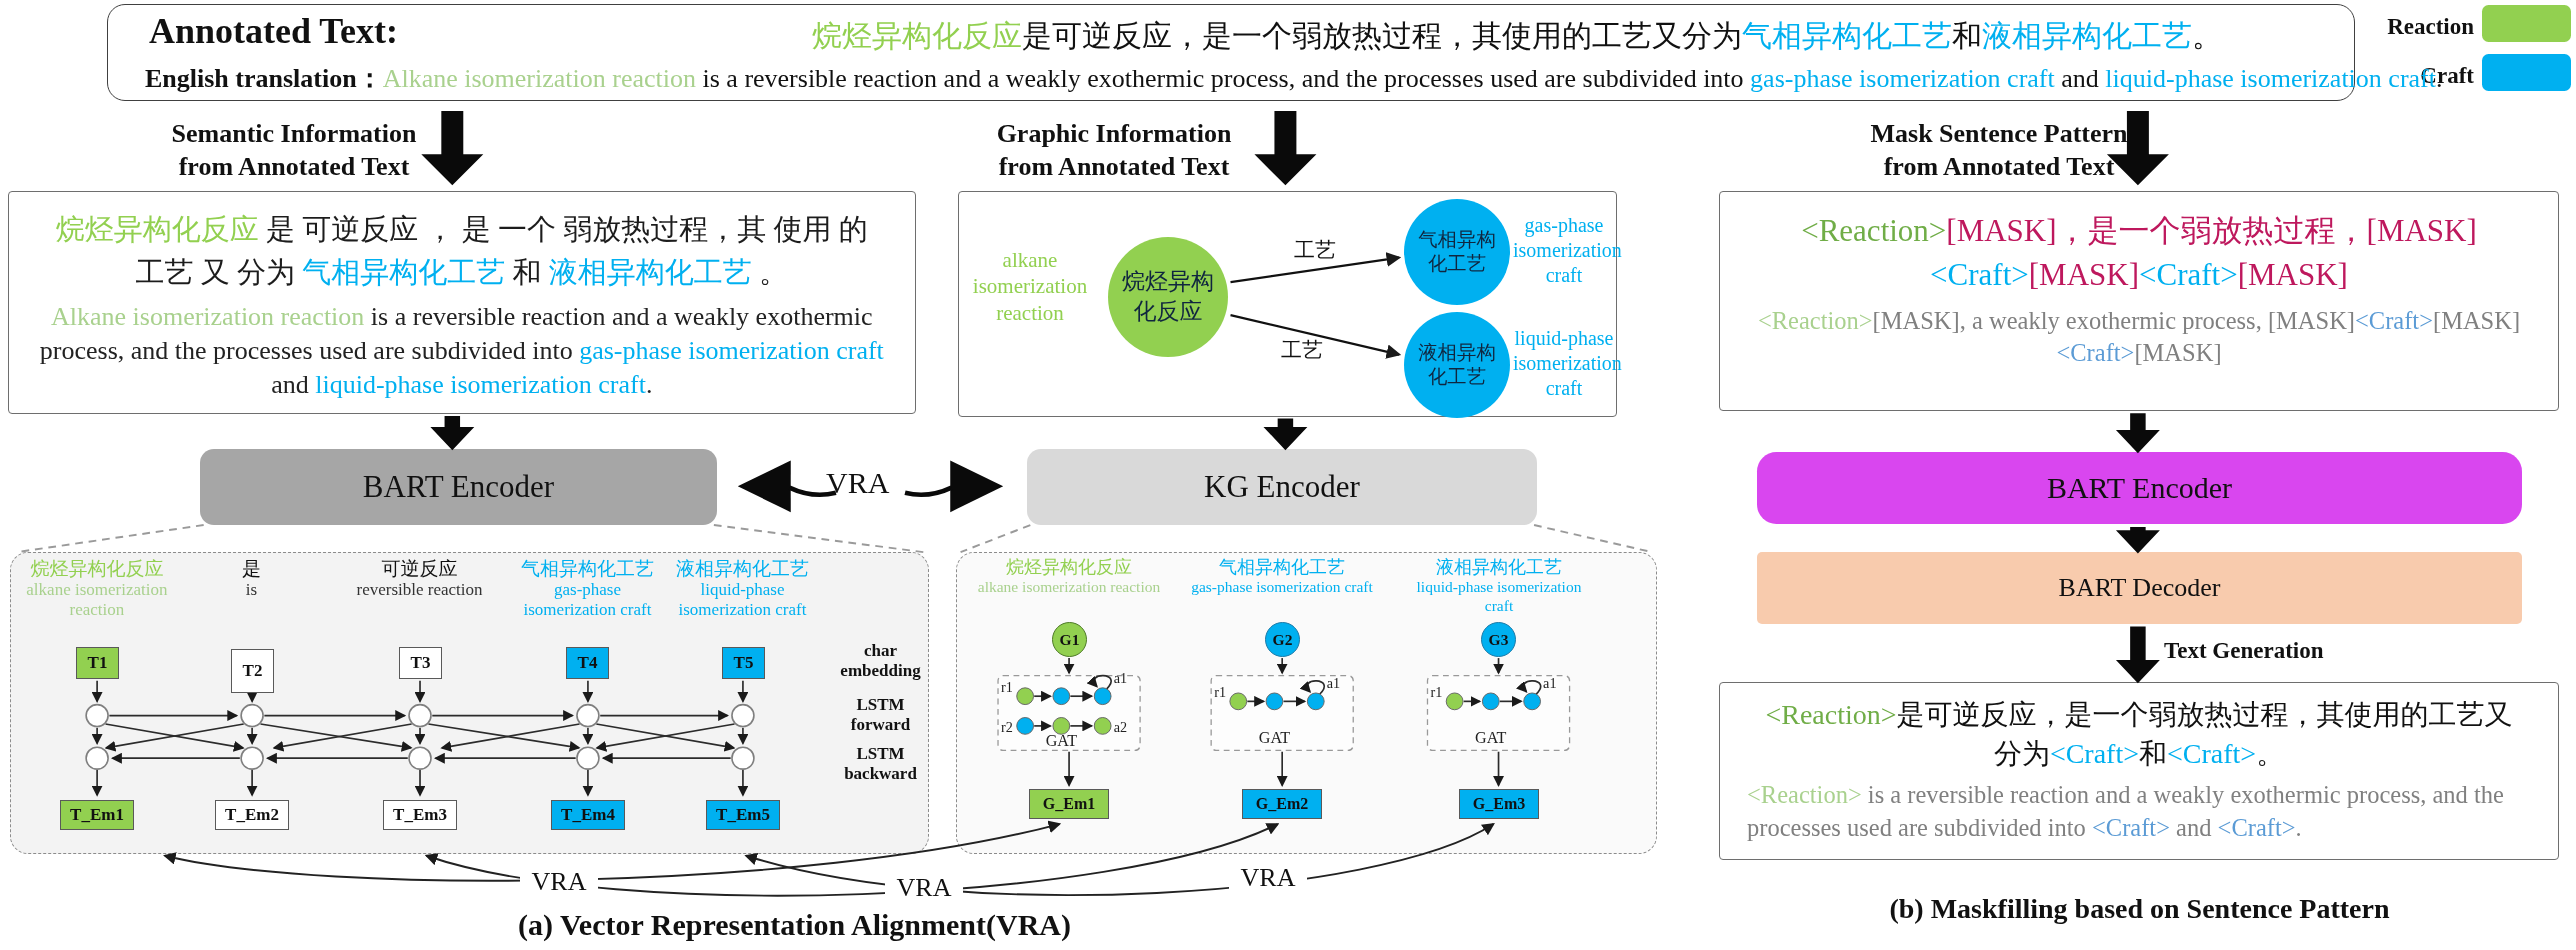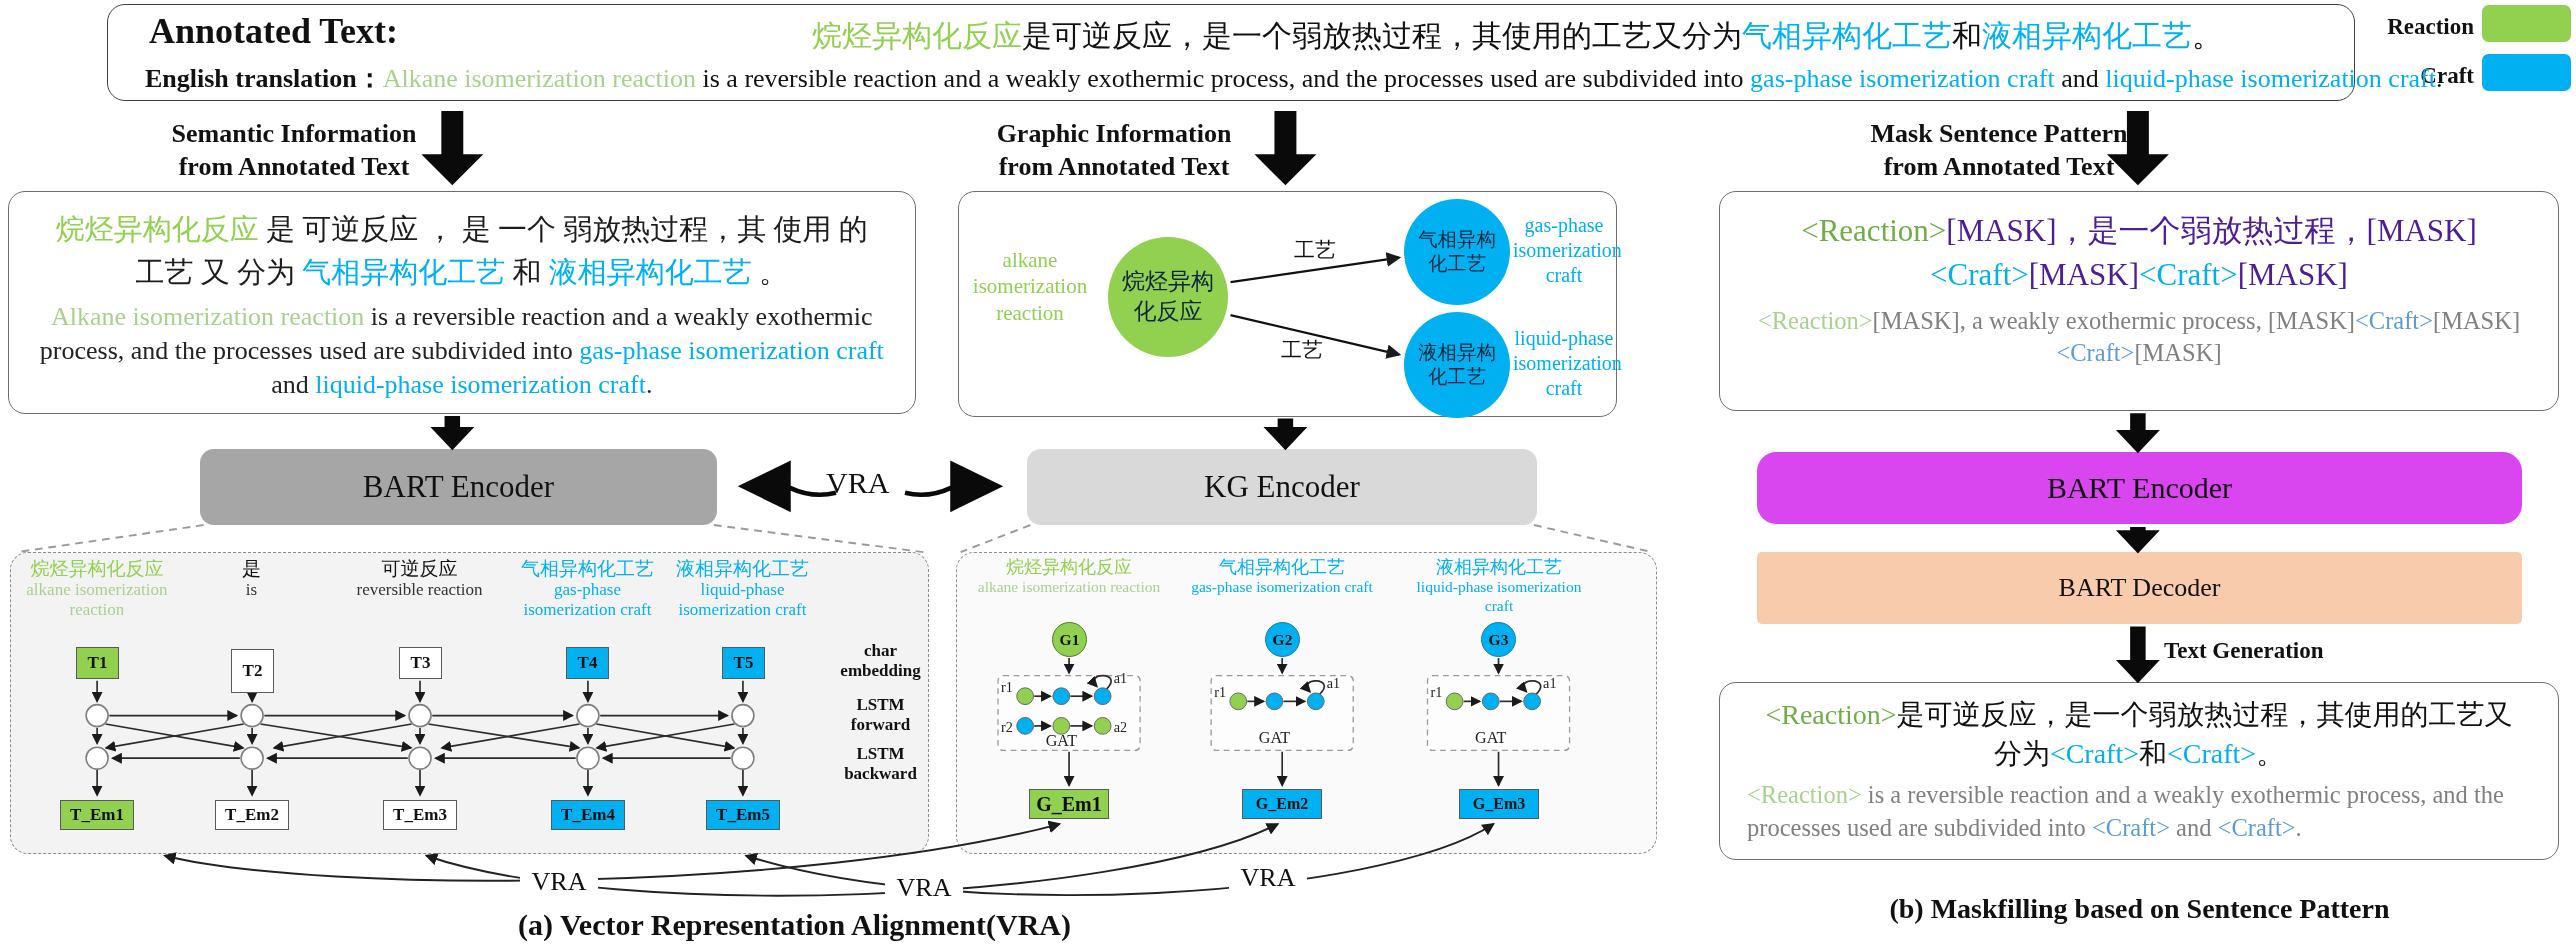--- a/index.html
+++ b/index.html
@@ -1,23 +1,23 @@
 <!DOCTYPE html>
 <html style="font-size:10.3px"><head>
 <meta charset="utf-8">
 <style>
   *{margin:0;padding:0;box-sizing:border-box}
   body{background:#fff;width:2576px}
   #canvas{position:relative;width:2576px;height:950px;background:#fff;overflow:hidden;
           font-family:"Liberation Serif",serif;color:#111}
   .abs{position:absolute}
-  .rbox{position:absolute;background:#fff;border:1.9px solid #6e6e6e;border-radius:17px;z-index:2}
+  .rbox{position:absolute;background:#fff;border:1.9px solid #6e6e6e;border-radius:4px;z-index:2}
   .g{color:#92D050}.gl{color:#A9D18E}.dg{color:#70AD47}
   .b{color:#00B0F0}.lb{color:#5B9BD5}
-  .navy{color:#4c1d95}.gray{color:#808080}
+  .navy{color:#be185d}.gray{color:#808080}
   .bold{font-weight:bold}
   .encoder{position:absolute;display:flex;align-items:center;justify-content:center;
            font-size:31px;border-radius:14px;z-index:2;color:#111}
   .hdr{position:absolute;text-align:center;font-weight:bold;font-size:26px;line-height:1.25;z-index:2}
   .sq{position:absolute;display:flex;align-items:center;justify-content:center;font-weight:bold;
       z-index:8;border:1.3px solid #595959;font-size:17px;color:#111}
   .fill-g{background:#92D050}.fill-b{background:#00B0F0}.fill-w{background:#fff}
   .tok{position:absolute;text-align:center;z-index:8;line-height:1.18}
   .side{position:absolute;font-weight:bold;font-size:17px;text-align:center;line-height:1.15;z-index:8}
   .gcirc{position:absolute;border-radius:50%;display:flex;align-items:center;justify-content:center;
@@ -147,21 +147,21 @@
   </div>
   <div class="tok" style="left:1402px;top:557px;width:194px">
     <div class="b" style="font-size:18px">液相异构化工艺</div>
     <div class="b" style="font-size:15.5px">liquid-phase isomerization craft</div>
   </div>
 
   <div class="gcirc" style="left:1052px;top:622px;width:35px;height:35px;background:#92D050">G1</div>
   <div class="gcirc" style="left:1265px;top:622px;width:35px;height:35px;background:#00B0F0;border-color:#1d7ba8">G2</div>
   <div class="gcirc" style="left:1481px;top:622px;width:35px;height:35px;background:#00B0F0;border-color:#1d7ba8">G3</div>
 
-  <div class="sq fill-g" style="left:1029px;top:789px;width:80px;height:30px;font-size:20px">G_Em1</div>
+  <div class="sq fill-g" style="left:1029px;top:789px;width:80px;height:30px;font-size:16px">G_Em1</div>
   <div class="sq fill-b" style="left:1242px;top:789px;width:80px;height:30px;font-size:16px">G_Em2</div>
   <div class="sq fill-b" style="left:1459px;top:789px;width:80px;height:30px;font-size:16px">G_Em3</div>
 
   <div class="vlabel" style="left:520px;top:867px;width:78px">VRA</div>
   <div class="vlabel" style="left:885px;top:873px;width:78px">VRA</div>
   <div class="vlabel" style="left:1229px;top:863px;width:78px">VRA</div>
 
   <div class="rbox" style="left:1719px;top:682px;width:840px;height:178px">
     <div style="padding:11.6px 18px 0;text-align:center;font-size:28px;line-height:1.42;color:#111">
       <span class="dg">&lt;Reaction&gt;</span><span>是可逆反应，是一个弱放热过程，其使用的工艺又</span><br>

